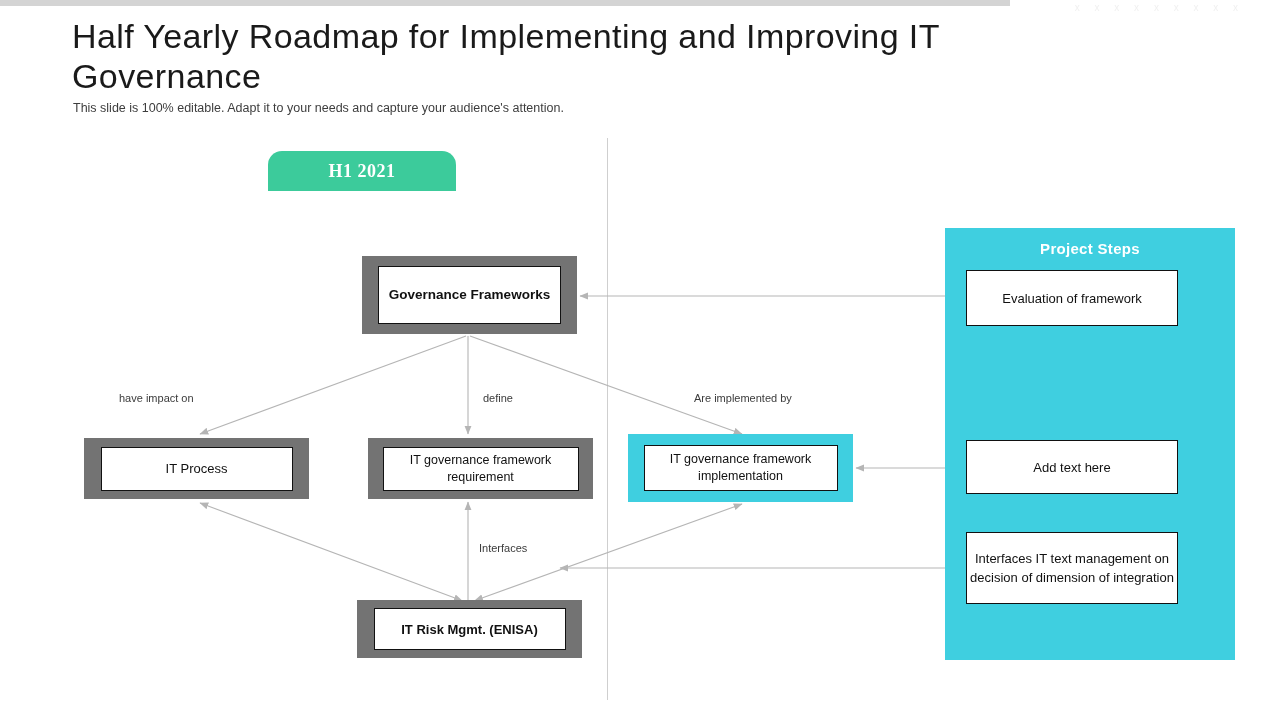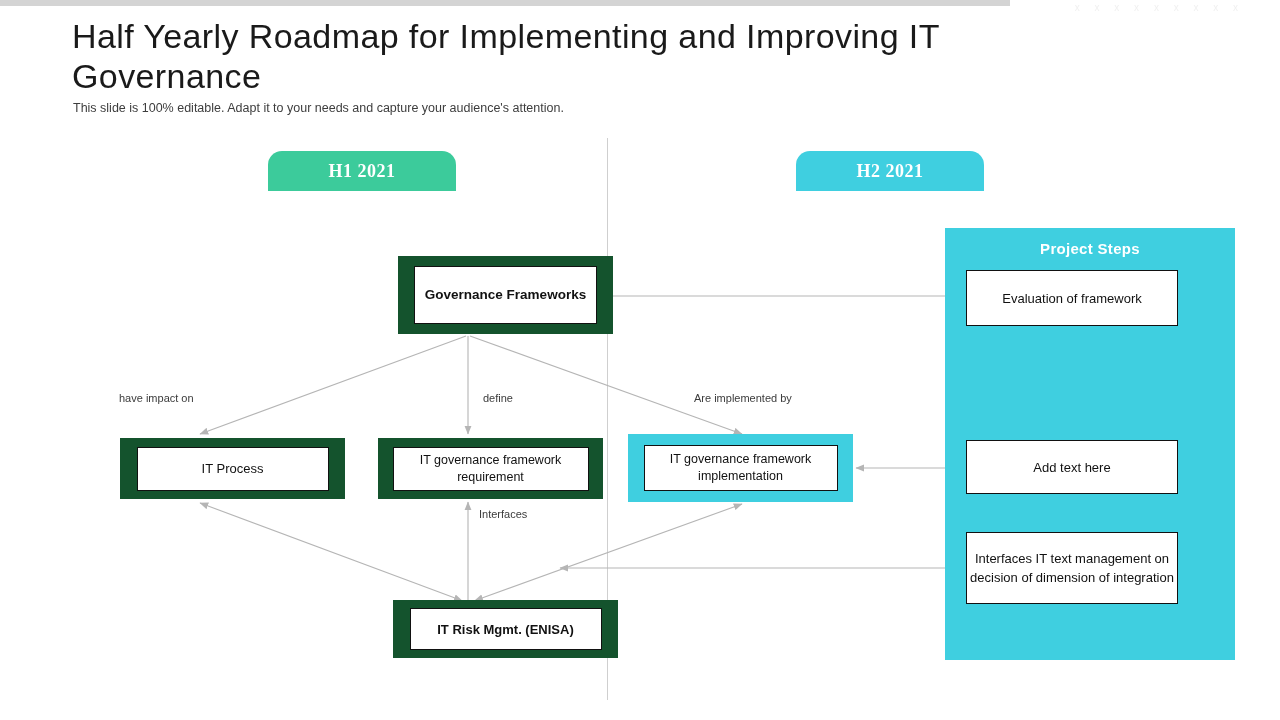--- a/index.html
+++ b/index.html
@@ -57,33 +57,33 @@
   
   .node{position:absolute;display:flex;align-items:center;justify-content:center;}
   .node .inner{
     background:#ffffff;
     border:1.4px solid #111111;
     display:flex;align-items:center;justify-content:center;
     text-align:center;
     color:#111111;
     box-sizing:border-box;
   }
-  .node.green{background:#14532d;margin-left:36px;}
+  .node.green{background:#737373;}
   .node.cyan{background:#3fcfe0;}
 
   
   #node-governance{left:362px;top:256px;width:215px;height:78px;}
   #node-governance .inner{width:183px;height:58px;font-size:13.5px;font-weight:bold;line-height:18px;}
 
   
   #node-itprocess{left:84px;top:438px;width:225px;height:61px;}
   #node-itprocess .inner{width:192px;height:44px;font-size:13px;font-weight:400;}
 
   
-  #node-requirement{left:342px;top:438px;width:225px;height:61px;}
+  #node-requirement{left:368px;top:438px;width:225px;height:61px;}
   #node-requirement .inner{width:196px;height:44px;font-size:12.5px;font-weight:400;line-height:17px;}
 
   
   #node-implementation{left:628px;top:434px;width:225px;height:68px;}
   #node-implementation .inner{width:194px;height:46px;font-size:12.5px;font-weight:400;line-height:17px;}
 
   
   #node-risk{left:357px;top:600px;width:225px;height:58px;}
   #node-risk .inner{width:192px;height:42px;font-size:13px;font-weight:bold;line-height:17px;}
 
@@ -109,21 +109,21 @@
   #step-1{top:212px;height:54px;}
   #step-2{top:304px;height:72px;}
 
   
   .conn-label{
     position:absolute;font-size:11px;color:#3b3b3b;white-space:nowrap;
   }
   #label-impact{left:119px;top:392px;}
   #label-define{left:483px;top:392px;}
   #label-implemented{left:694px;top:392px;}
-  #label-interfaces{left:479px;top:508px;}
+  #label-interfaces{left:479px;top:542px;}
 
   
   #arrow-layer{position:absolute;left:0;top:0;width:1280px;height:720px;}
   
   .divider{
     position:absolute;left:607px;top:138px;width:1px;height:562px;
     background:#cfcfcf;
   }
 </style>
 </head>
@@ -134,21 +134,20 @@
   <div class="topbar-left"></div>
   <div class="topbar-right"></div>
   <div class="corner-x">x x x x x x x x x</div>
 
   <div class="title">Half Yearly Roadmap for Implementing and Improving IT Governance</div>
   <div class="subtitle">This slide is 100% editable. Adapt it to your needs and capture your audience's attention.</div>
 
   <div class="divider"></div>
 
   <div class="half-tab h1">H1 2021</div>
-  <div class="half-tab h2">H2 2021</div>
 
   <svg id="arrow-layer" viewBox="0 0 1280 720">
     <defs>
       <marker id="ah" markerWidth="9" markerHeight="9" refX="7.5" refY="3.2" orient="auto">
         <path d="M0,0 L8,3.2 L0,6.4 z" fill="#b5b5b5"></path>
       </marker>
       <marker id="ah-start" markerWidth="9" markerHeight="9" refX="0.5" refY="3.2" orient="auto-start-reverse">
         <path d="M0,0 L8,3.2 L0,6.4 z" fill="#b5b5b5"></path>
       </marker>
     </defs>

